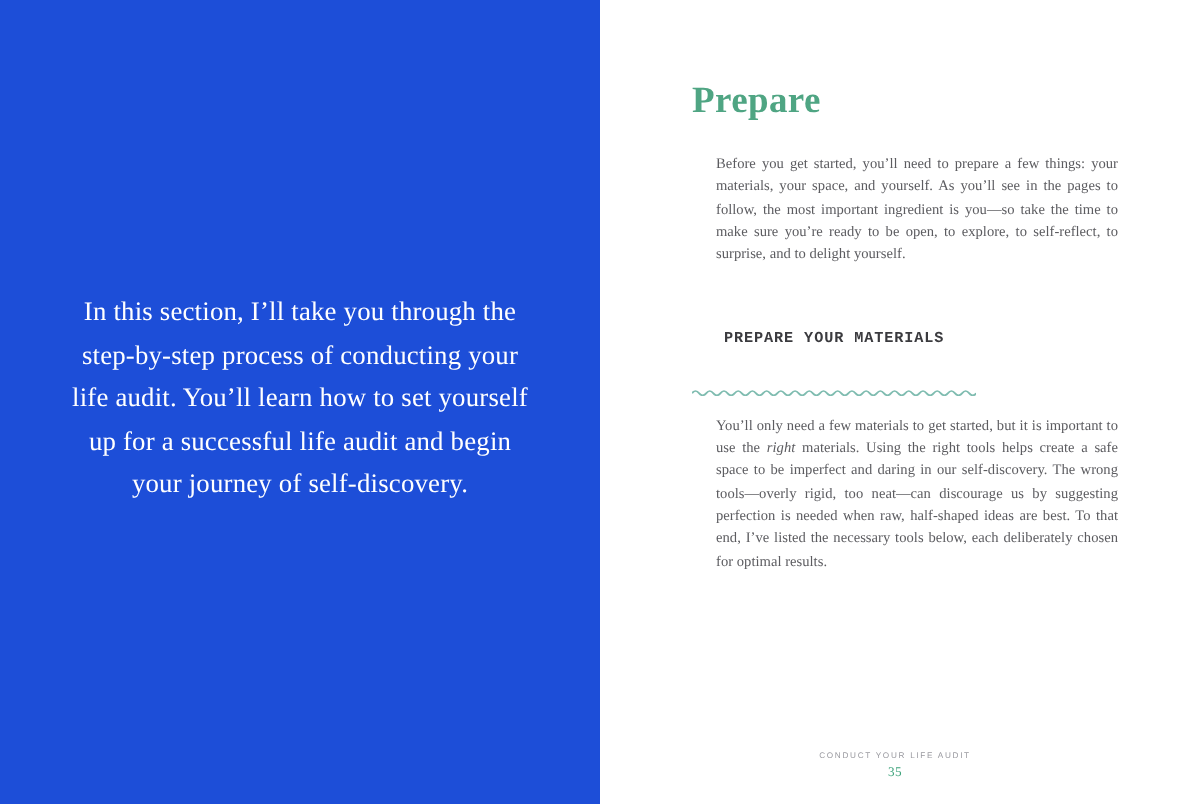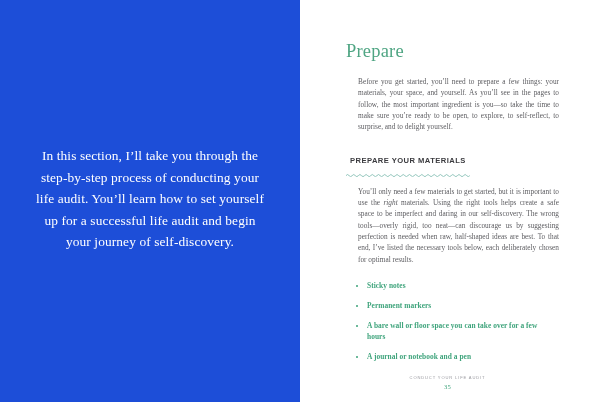--- a/index.html
+++ b/index.html
@@ -54,21 +54,21 @@
     height: 402px;
     background: #ffffff;
     box-sizing: border-box;
     padding: 40px 41px 0 46px;
   }
 
   .heading {
     margin: 0 0 14px 0;
     padding: 0;
     font-family: "Liberation Serif", serif;
-    font-weight: normal;
+    font-weight: bold;
     font-size: 18.5px;
     line-height: 22px;
     color: #4fa583;
     letter-spacing: 0.2px;
   }
 
   .para {
     margin: 0 0 16px 12px;
     font-family: "Liberation Serif", serif;
     font-size: 7.3px;
@@ -81,23 +81,23 @@
   .para em {
   }
 
   .subhead-wrap {
     margin: 0 0 9px 0;
     display: inline-block;
     position: relative;
   }
 
   .subhead {
-    margin: 4px;
+    margin: 16px;
     padding: 0 0 3px 0;
-    font-family: Liberation Sans, sans-serif;
+    font-family: Liberation Mono, monospace;
     font-weight: bold;
     font-size: 7.6px;
     line-height: 10px;
     letter-spacing: 0.45px;
     color: #3b3b3f;
     white-space: nowrap;
   }
 
   .squiggle {
     display: block;
@@ -180,26 +180,20 @@
 
     <div class="subhead-wrap">
       <div class="subhead">PREPARE YOUR MATERIALS</div>
       <svg class="squiggle" viewBox="0 0 120 4" preserveAspectRatio="none">
         <path d="M0 2.6 Q1.5 0.4 3 2.6 T6 2.6 T9 2.6 T12 2.6 T15 2.6 T18 2.6 T21 2.6 T24 2.6 T27 2.6 T30 2.6 T33 2.6 T36 2.6 T39 2.6 T42 2.6 T45 2.6 T48 2.6 T51 2.6 T54 2.6 T57 2.6 T60 2.6 T63 2.6 T66 2.6 T69 2.6 T72 2.6 T75 2.6 T78 2.6 T81 2.6 T84 2.6 T87 2.6 T90 2.6 T93 2.6 T96 2.6 T99 2.6 T102 2.6 T105 2.6 T108 2.6 T111 2.6 T114 2.6 T117 2.6 T120 2.6" fill="none" stroke="#7fbcb0" stroke-width="0.85"></path>
       </svg>
     </div>
 
     <p class="para"><span>You’ll only need a few materials to get started, but it is important to use the </span><em>right</em><span> materials. Using the right tools helps create a safe space to be imperfect and daring in our self-discovery. The wrong tools—overly rigid, too neat—can discourage us by suggesting perfection is needed when raw, half-shaped ideas are best. To that end, I’ve listed the necessary tools below, each deliberately chosen for optimal results.</span></p>
 
-    <ul class="bullets">
-      <li>Sticky notes</li>
-      <li>Permanent markers</li>
-      <li>A bare wall or floor space you can take over for a few hours</li>
-      <li>A journal or notebook and a pen</li>
-    </ul>
 
     <div class="footer">
       <div class="footer-title">CONDUCT YOUR LIFE AUDIT</div>
       <div class="footer-page">35</div>
     </div>
 
   </div>
 </div>
 
 </body></html>

